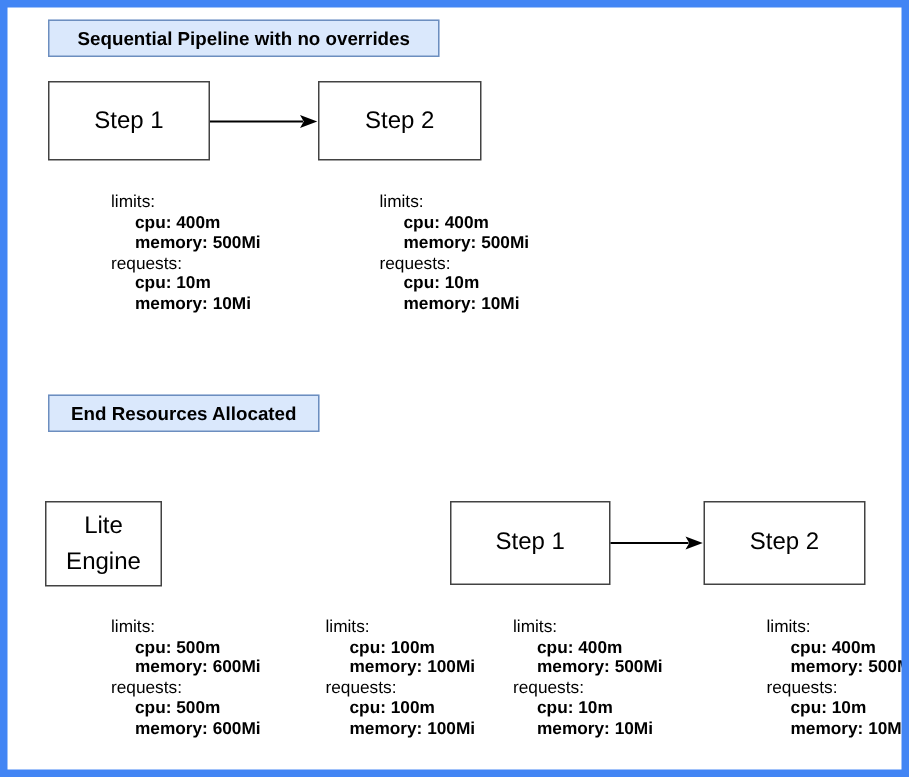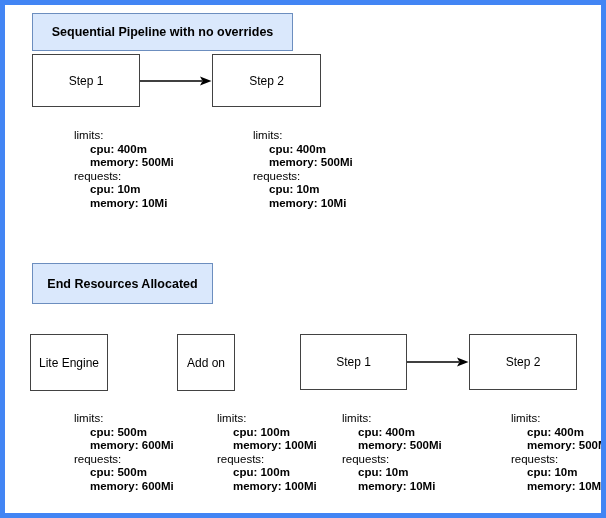--- a/index.html
+++ b/index.html
@@ -25,40 +25,40 @@
     font-weight:bold;font-size:12.5px;color:#000;
     white-space:nowrap;
   }
   .node{
     position:absolute;
     background:#ffffff;
     border:1.4px solid #424242;
     box-sizing:border-box;
     display:flex;align-items:center;justify-content:center;
     text-align:center;
-    font-size:12px;color:#000;line-height:1.5;
+    font-size:16px;color:#000;line-height:1.5;
     padding:2px;
   }
   .res{
     position:absolute;
     font-size:11.5px;line-height:13.5px;color:#000;
     white-space:nowrap;
     margin-left:40px;
   }
   .res .indent{padding-left:16px;font-weight:bold;}
   .arrow{position:absolute;overflow:visible;}
   .arrow line{stroke:#000;stroke-width:1.3;}
   .arrow path{fill:#000;stroke:none;}
 </style>
 </head>
 <body>
 
 <div class="canvas">
 
-  <div class="title-box" style="left:32px;top:13px;width:261px;height:38px">
+  <div class="title-box" style="left:32px;top:13px;width:261px;height:25px">
     <span>Sequential Pipeline with no overrides</span>
   </div>
 
   <div class="node" style="left:32px;top:54px;width:108px;height:53px">
     <span>Step 1</span>
   </div>
 
   <svg class="arrow" style="left:140px;top:74px" width="72" height="14">
     <line x1="0" y1="7" x2="62" y2="7"></line>
     <path d="M71.5,7 L60,2.6 L62.5,7 L60,11.4 Z"></path>
@@ -79,31 +79,28 @@
 
   <div class="res" style="left:213px;top:129px">
     <div class="line">limits:</div>
     <div class="line indent">cpu: 400m</div>
     <div class="line indent">memory: 500Mi</div>
     <div class="line">requests:</div>
     <div class="line indent">cpu: 10m</div>
     <div class="line indent">memory: 10Mi</div>
   </div>
 
-  <div class="title-box" style="left:32px;top:263px;width:181px;height:41px">
+  <div class="title-box" style="left:32px;top:263px;width:181px;height:25px">
     <span>End Resources Allocated</span>
   </div>
 
   <div class="node" style="left:30px;top:334px;width:78px;height:57px">
     <span>Lite Engine</span>
   </div>
 
-  <div class="node" style="left:177px;top:334px;width:58px;height:57px">
-    <span>Add on</span>
-  </div>
 
   <div class="node" style="left:300px;top:334px;width:107px;height:56px">
     <span>Step 1</span>
   </div>
 
   <svg class="arrow" style="left:407px;top:355px" width="62" height="14">
     <line x1="0" y1="7" x2="52" y2="7"></line>
     <path d="M61.5,7 L50,2.6 L52.5,7 L50,11.4 Z"></path>
   </svg>
 

